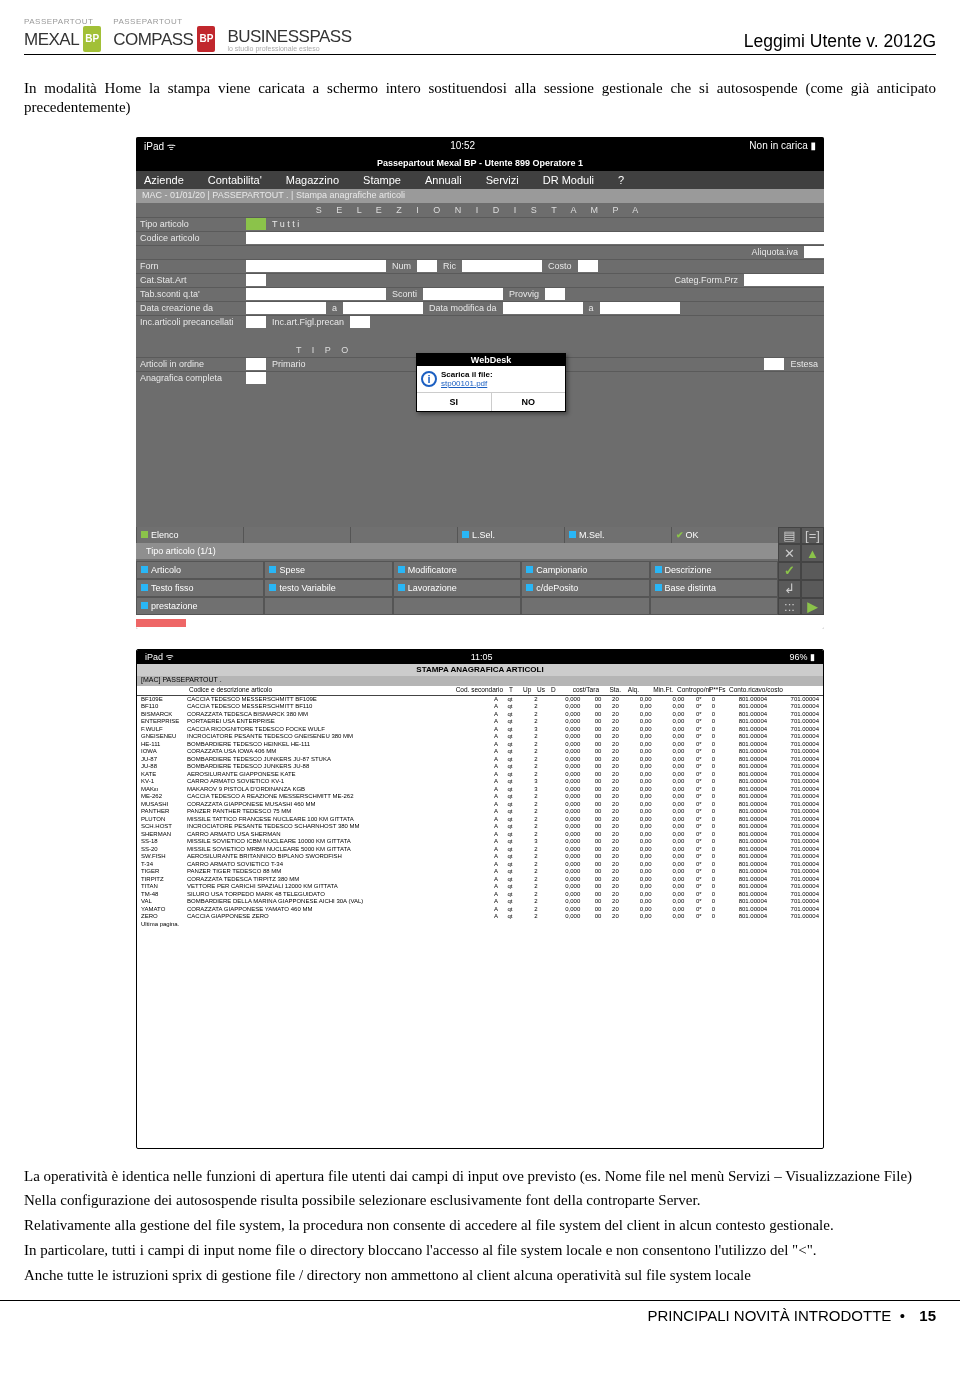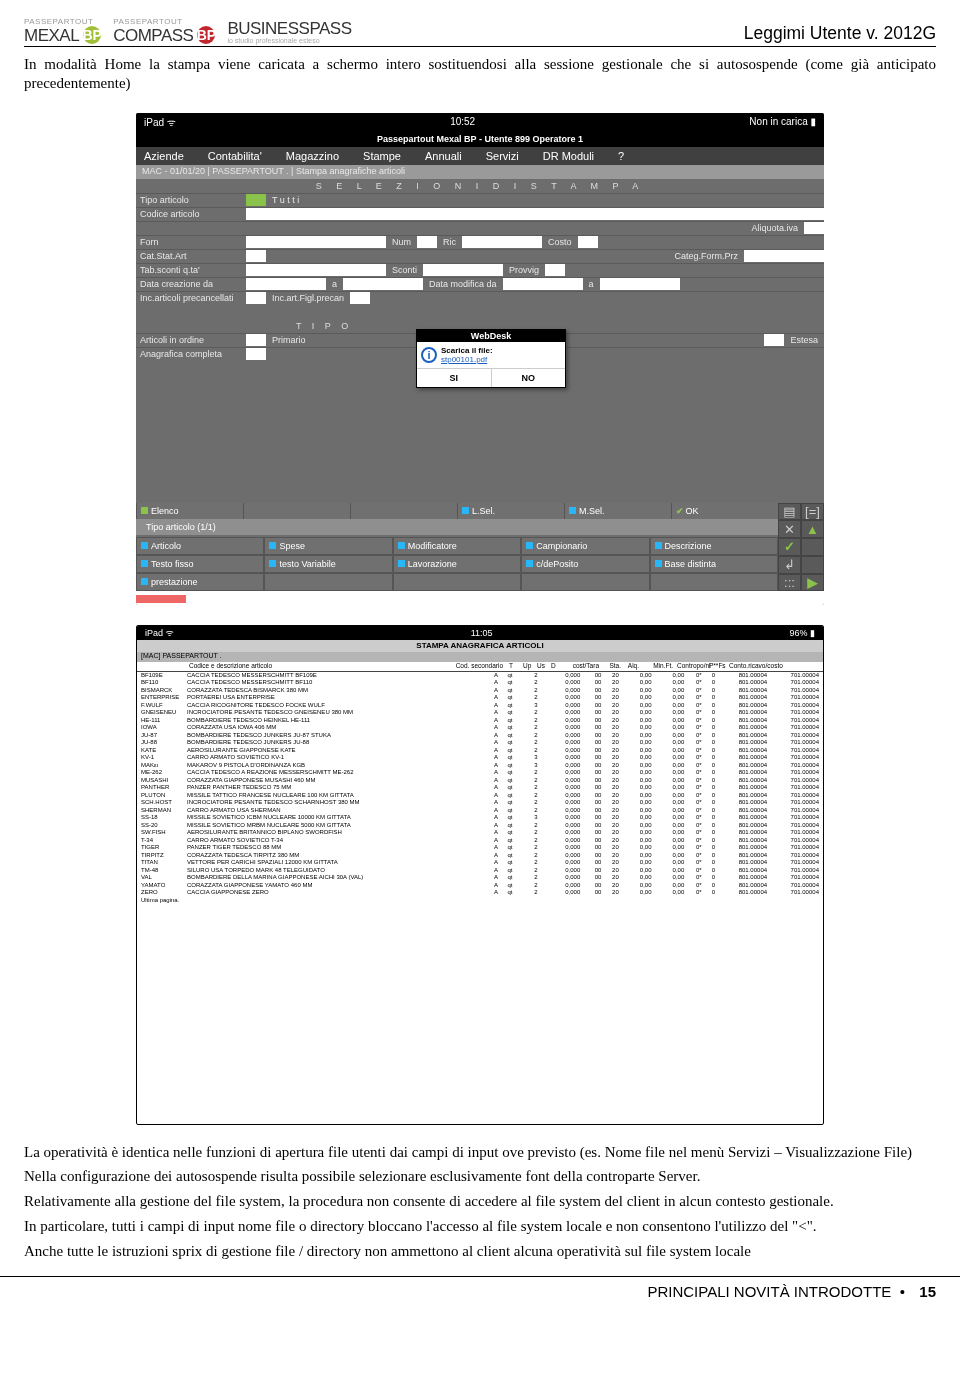--- a/index.html
+++ b/index.html
@@ -1,24 +1,24 @@
 <!DOCTYPE html>
 <html><head>
 <meta charset="utf-8">
 <style>
   * { box-sizing: border-box; margin: 0; padding: 0; }
   body { width: 960px; font-family: "Times New Roman", serif; font-size: 15px; color: #000; background: #fff; }
   .page { padding: 18px 24px 10px 24px; }
-  .hdr { display: flex; justify-content: space-between; align-items: flex-end; border-bottom: 1px solid #000; padding-bottom: 2px; margin-bottom: 8px; }
+  .hdr { display: flex; justify-content: space-between; align-items: flex-end; border-bottom: 1px solid #000; padding-bottom: 2px; margin-bottom: 24px; }
   .logos { display: flex; gap: 12px; align-items: flex-end; }
   .logo { font-family: Arial, sans-serif; line-height: 1; }
   .logo-top { font-size: 8px; color: #999; letter-spacing: 0.5px; }
   .logo-main { display: flex; align-items: center; gap: 4px; }
   .logo-name { font-size: 17px; color: #333; font-weight: 400; letter-spacing: -0.5px; }
-  .logo-bp { width: 18px; height: 18px; background: #a2c037; border-radius: 9px; color: #fff; font-size: 14px; font-weight: bold; display: inline-flex; align-items: center; justify-content: center; }
+  .logo-bp { width: 18px; height: 26px; background: #a2c037; border-radius: 2px; color: #fff; font-size: 10px; font-weight: bold; display: inline-flex; align-items: center; justify-content: center; }
   .logo-bp.red { background: #c1272d; }
   .logo-sub { font-size: 7px; color: #aaa; }
   .hdr-right { font-family: Arial, sans-serif; font-size: 17.5px; color: #000; }
   .para { margin: 6px 0; text-align: justify; line-height: 1.25; }
   .shot { margin: 20px auto 18px auto; display: block; }
   .shot1 { width: 688px; height: 492px; background: #6d6d6d; border-radius: 2px; position: relative; overflow: hidden; font-family: Arial, sans-serif; color: #fff; font-size: 10px; }
   .shot2 { width: 688px; height: 500px; background: #fff; border: 1px solid #000; border-radius: 2px; position: relative; overflow: hidden; font-family: Arial, sans-serif; font-size: 7px; color: #000; }
   .statusbar { height: 18px; background: #000; display: flex; justify-content: space-between; align-items: center; padding: 0 8px; font-size: 10px; }
   .titlebar { height: 16px; background: #000; color: #fff; text-align: center; font-size: 9px; font-weight: bold; line-height: 16px; }
   .menubar { height: 18px; background: #404040; display: flex; align-items: center; gap: 24px; padding: 0 8px; font-size: 11px; }

